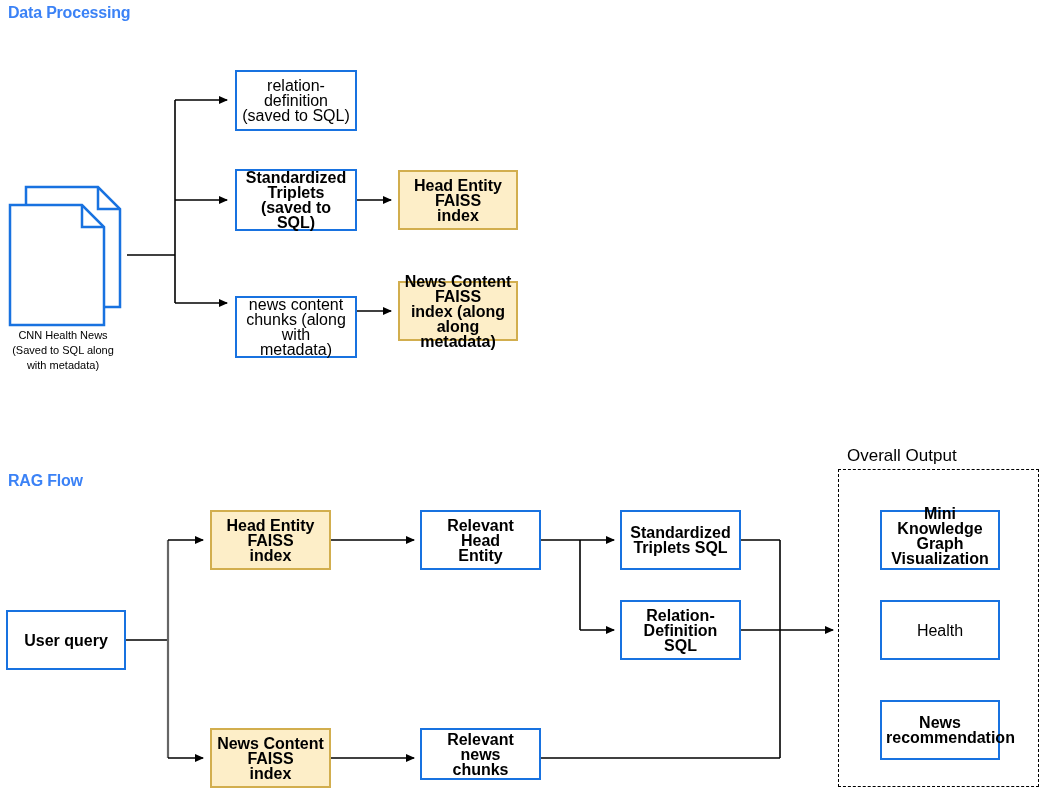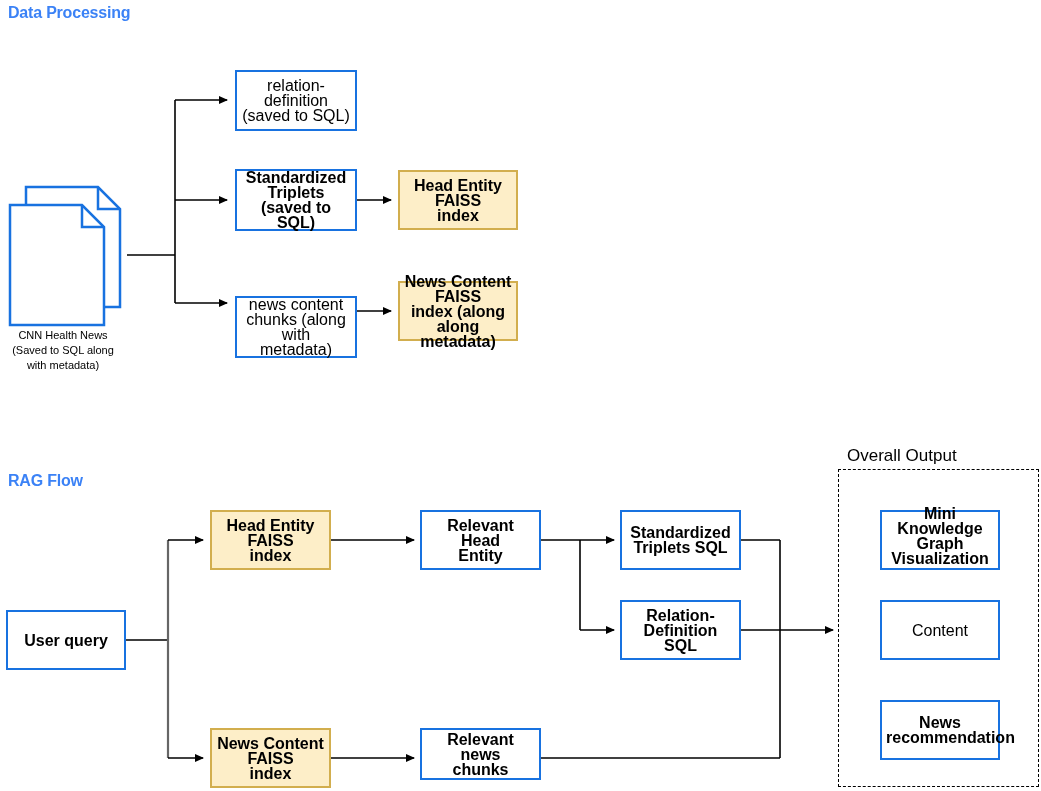--- a/index.html
+++ b/index.html
@@ -241,21 +241,21 @@
   <div class="dashed-box" style="left:838px; top:469px; width:201px; height:318px;"></div>
 
   <div class="node blue bold" style="left:880px; top:510px; width:120px; height:60px;align-items:flex-end;">
     <span class="txt">
       <span>Mini Knowledge</span><br>
       <span>Graph Visualization</span>
     </span>
   </div>
 
   <div class="node blue" style="left:880px; top:600px; width:120px; height:60px;">
-    <span class="txt">Content</span>
+    <span class="txt">Health</span>
   </div>
 
   <div class="node blue bold" style="left:880px; top:700px; width:120px; height:60px;">
     <span class="txt">
       <span>News</span><br>
       <span>recommendation</span>
     </span>
   </div>
 
 </div>

